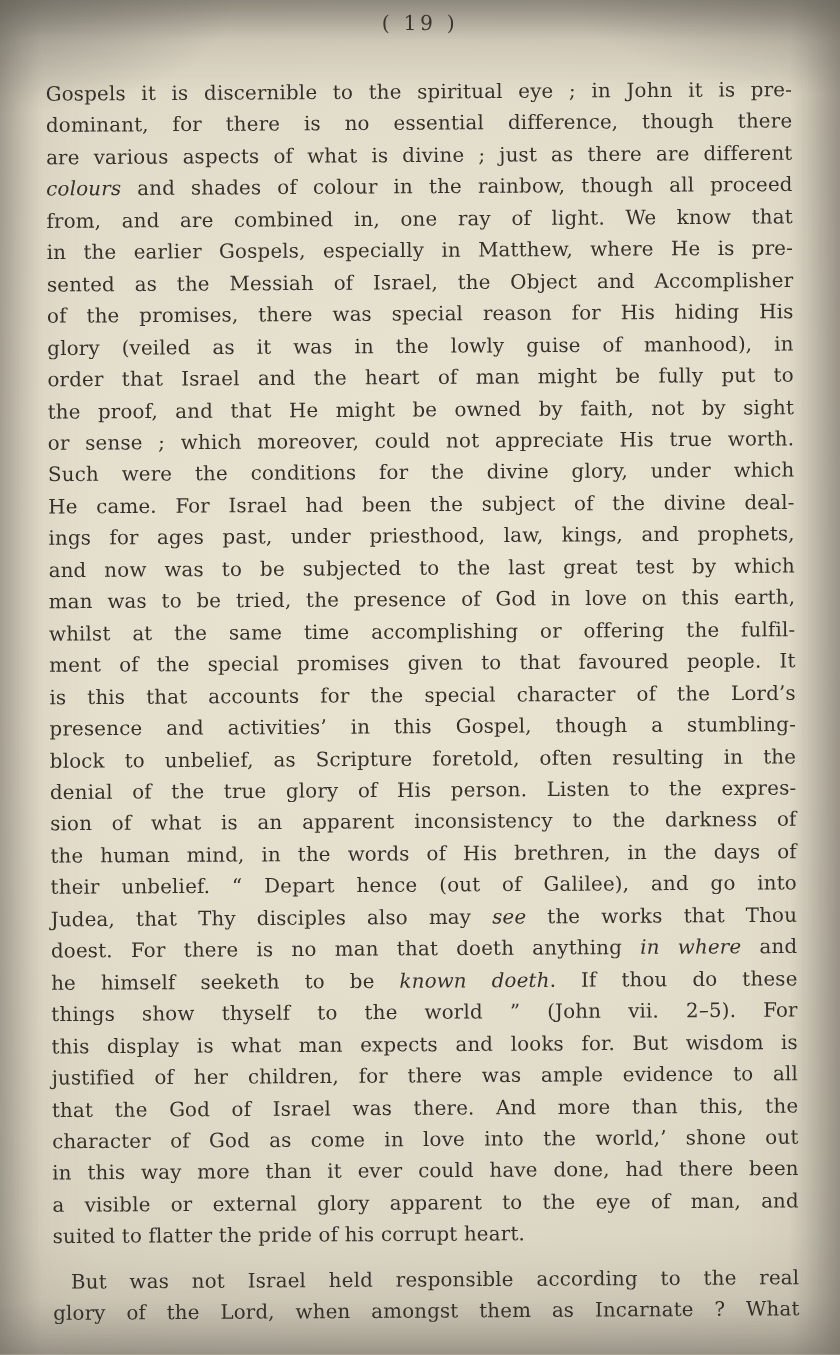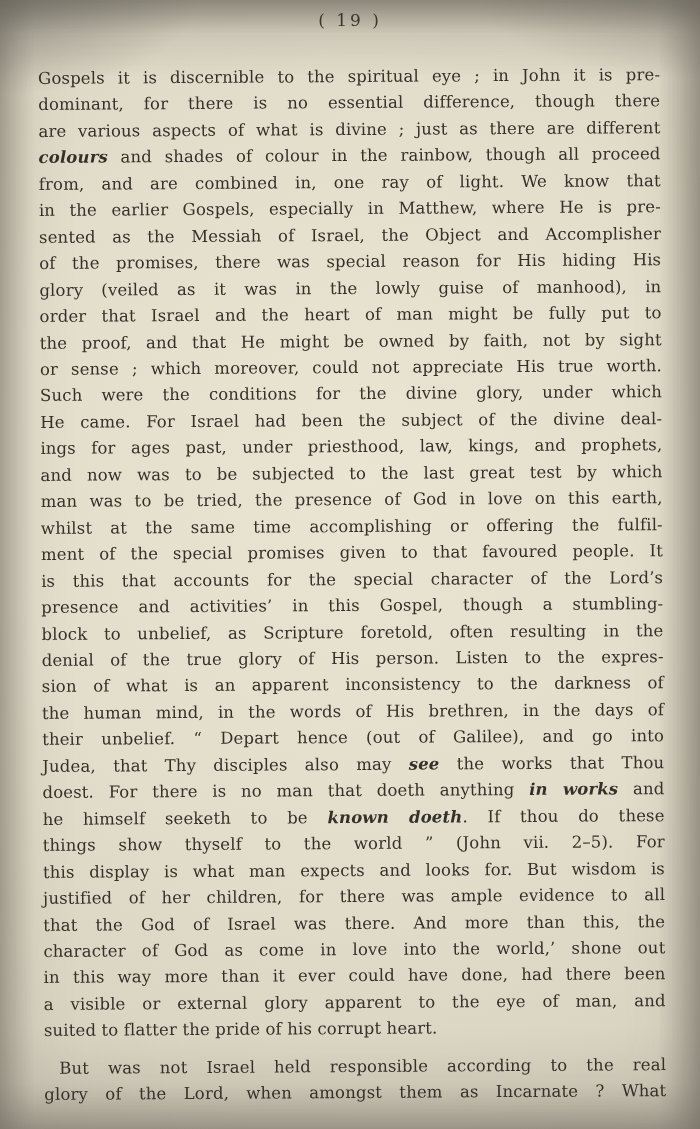--- a/index.html
+++ b/index.html
@@ -69,21 +69,20 @@
     letter-spacing: 0.15px;
     text-align: justify;
     text-align-last: justify;
     white-space: normal;
   }
   .line.end {
     text-align-last: left;
   }
   .it {
     font-style: italic;
-    font-weight: bold;
   }
   .rm {
     font-style: normal;
   }
 </style>
 </head>
 <body>
 
 <div class="page">
   <div class="page-number">(  19  )</div>
@@ -109,21 +108,21 @@
         <div class="line"><span class="rm">whilst at the same time accomplishing or offering the fulfil-</span></div>
         <div class="line"><span class="rm">ment of the special promises given to that favoured people. It</span></div>
         <div class="line"><span class="rm">is this that accounts for the special character of the Lord’s</span></div>
         <div class="line"><span class="rm">presence and activities’ in this Gospel, though a stumbling-</span></div>
         <div class="line"><span class="rm">block to unbelief, as Scripture foretold, often resulting in the</span></div>
         <div class="line"><span class="rm">denial of the true glory of His person. Listen to the expres-</span></div>
         <div class="line"><span class="rm">sion of what is an apparent inconsistency to the darkness of</span></div>
         <div class="line"><span class="rm">the human mind, in the words of His brethren, in the days of</span></div>
         <div class="line"><span class="rm">their unbelief. “ Depart hence (out of Galilee), and go into</span></div>
         <div class="line"><span class="rm">Judea, that Thy disciples also may </span><span class="it">see</span><span class="rm"> the works that Thou</span></div>
-        <div class="line"><span class="rm">doest. For there is no man that doeth anything </span><span class="it">in works</span><span class="rm"> and</span></div>
+        <div class="line"><span class="rm">doest. For there is no man that doeth anything </span><span class="it">in where</span><span class="rm"> and</span></div>
         <div class="line"><span class="rm">he himself seeketh to be </span><span class="it">known doeth</span><span class="rm">. If thou do these</span></div>
         <div class="line"><span class="rm">things show thyself to the world ” (John vii. 2–5). For</span></div>
         <div class="line"><span class="rm">this display is what man expects and looks for. But wisdom is</span></div>
         <div class="line"><span class="rm">justified of her children, for there was ample evidence to all</span></div>
         <div class="line"><span class="rm">that the God of Israel was there. And more than this, the</span></div>
         <div class="line"><span class="rm">character of God as come in love into the world,’ shone out</span></div>
         <div class="line"><span class="rm">in this way more than it ever could have done, had there been</span></div>
         <div class="line"><span class="rm">a visible or external glory apparent to the eye of man, and</span></div>
         <div class="line end"><span class="rm">suited to flatter the pride of his corrupt heart.</span></div>
       </div>

